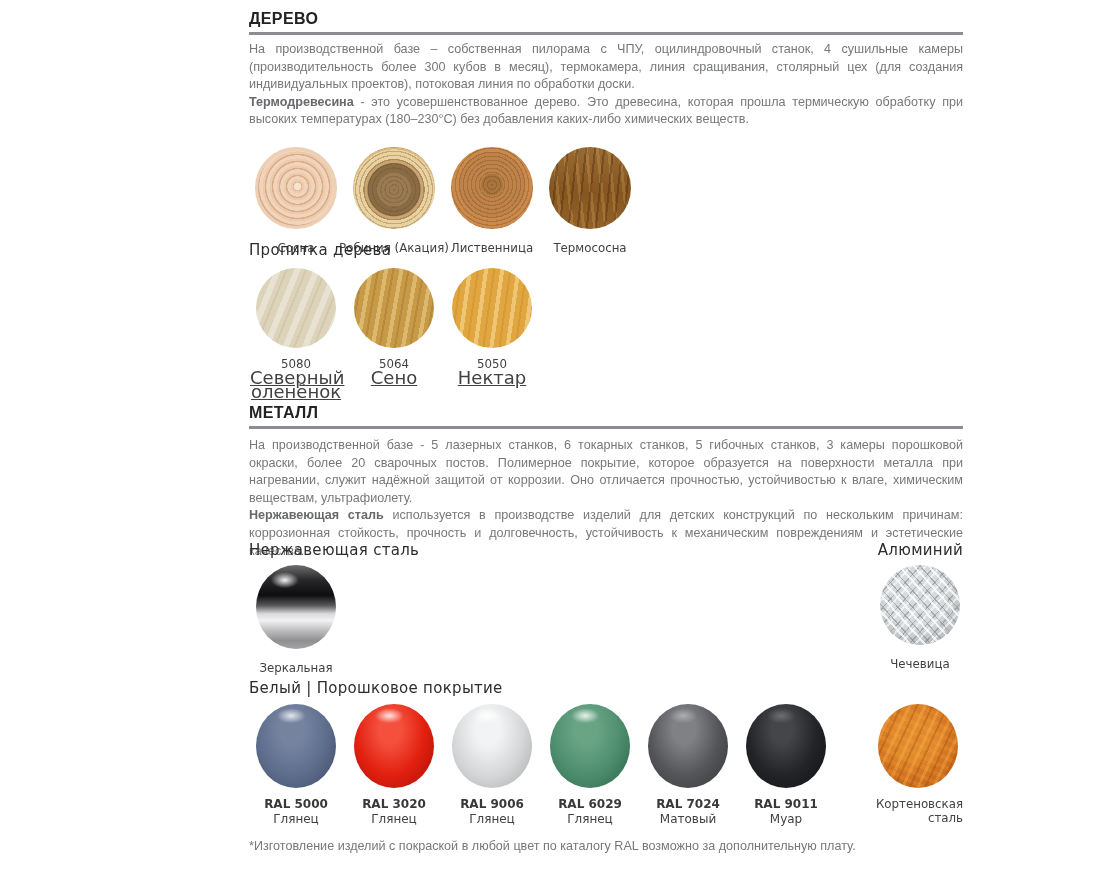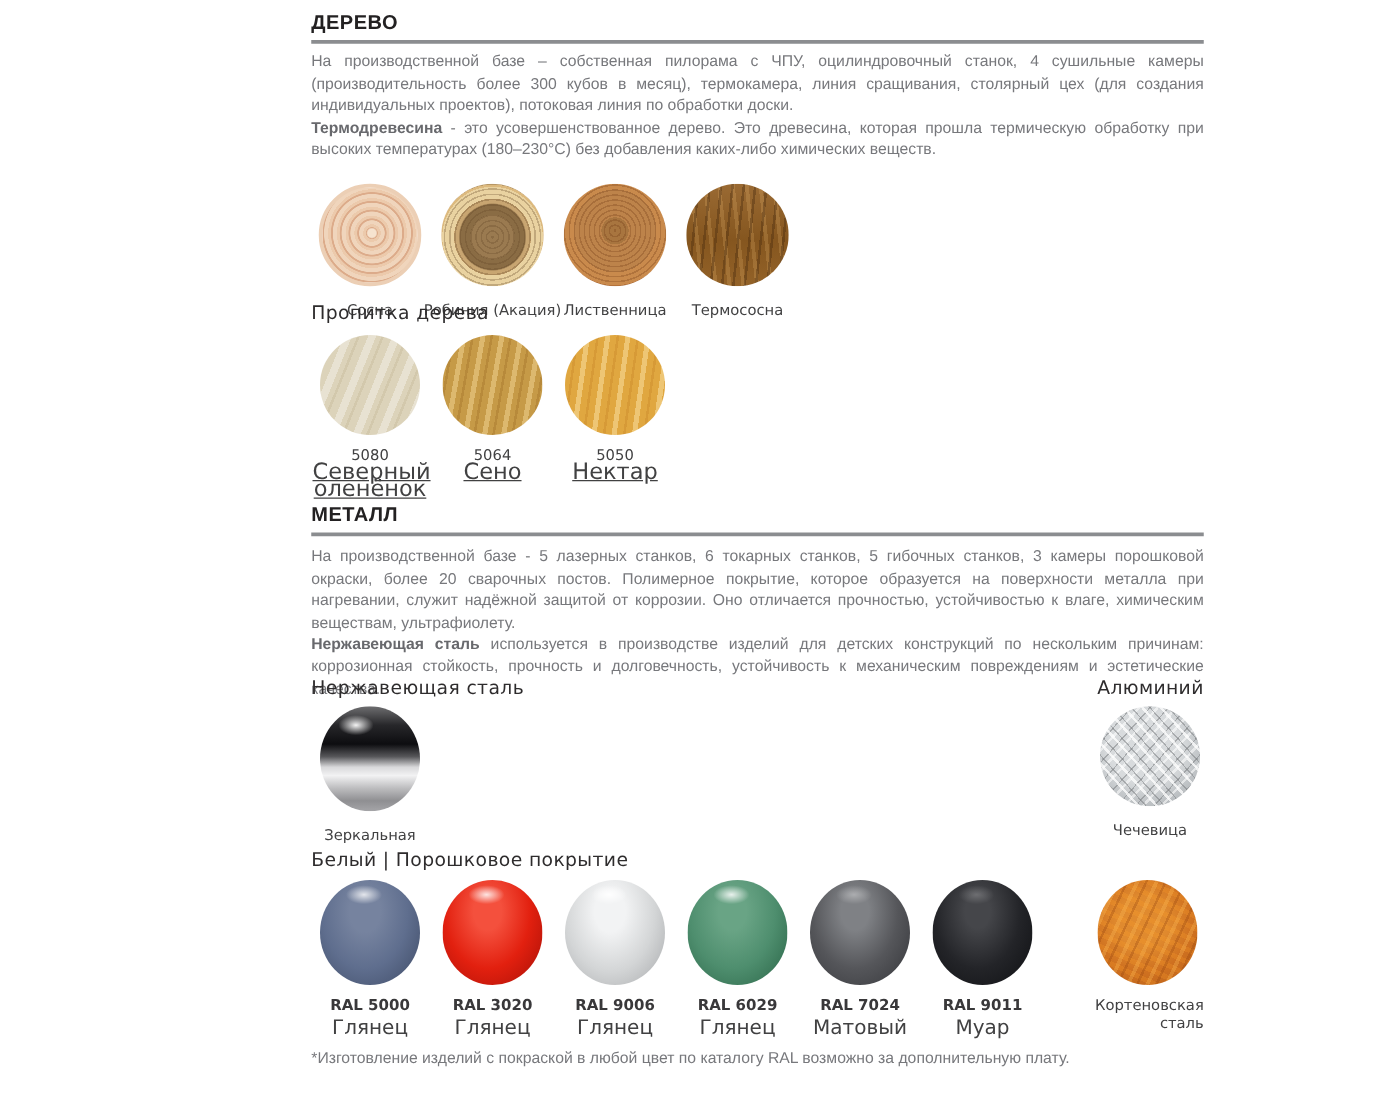--- a/index.html
+++ b/index.html
@@ -24,21 +24,21 @@
 
   .row { display:flex; position:absolute; left:-2px; right:0; }
   .cell { width:98px; flex:0 0 auto; display:flex; flex-direction:column; align-items:center; }
   .clabel { margin-top:12px; font-size:11.8px; color:#414142; text-align:center;
             white-space:nowrap; font-family:"DejaVu Sans", sans-serif; }
   .code  { margin-top:9px; font-size:11.8px; color:#414142; font-family:"DejaVu Sans", sans-serif; }
   .name  { font-size:18px; color:#414142; text-align:center; max-width:92px;
            line-height:14px; font-family:"DejaVu Sans", sans-serif;text-decoration:underline; }
   .ral-code { margin-top:9px; font-size:12px; font-weight:bold; color:#39383a;
               font-family:"DejaVu Sans", sans-serif; }
-  .ral-finish { font-size:16px; color:#414142; margin-top:1px; font-family:"DejaVu Sans", sans-serif; }
+  .ral-finish { font-size:12px; color:#414142; margin-top:1px; font-family:"DejaVu Sans", sans-serif; }
 
   
   #wood-header        { position:absolute; top:10px;  left:0; right:0; }
   #wood-intro         { position:absolute; top:41px;  left:0; right:0; }
   #wood-row           { top:147px; }
   #impregnation-title { position:absolute; top:241px; left:0; }
   #impregnation-row   { top:268px; }
   #metal-header       { position:absolute; top:404px; left:0; right:0; }
   #metal-intro        { position:absolute; top:437px; left:0; right:0; }
   #stainless-heads    { position:absolute; top:541px; left:0; right:0; display:flex; justify-content:space-between; }

